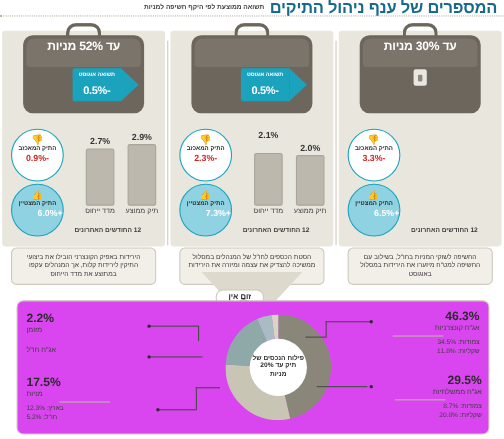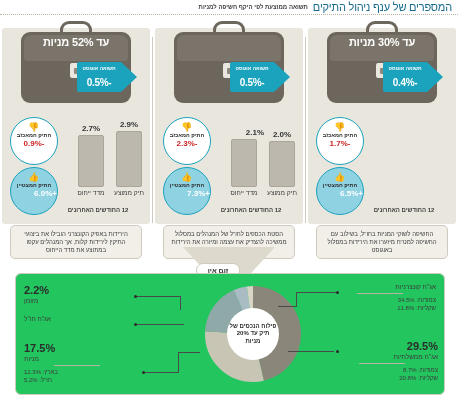--- a/index.html
+++ b/index.html
@@ -12,21 +12,21 @@
   }
   .sheet{position:absolute;inset:0;background:#ffffff;}
 
   
   .header{
     position:absolute;left:0;top:0;width:458px;height:14px;
     display:flex;align-items:center;justify-content:flex-start;
     padding:0 6px;box-sizing:border-box;
   }
   .hdr-title{
-    font-size:11px;font-weight:normal;color:#176a8c;letter-spacing:-0.2px;
+    font-size:15px;font-weight:bold;color:#176a8c;letter-spacing:-0.2px;
     white-space:nowrap;line-height:13px;
   }
   .hdr-sub{
     font-size:6px;font-weight:bold;color:#3d3d3d;margin-right:5px;
     white-space:nowrap;line-height:13px;
   }
   .hdr-rule{
     position:absolute;left:0;top:14px;width:458px;height:0;
     border-top:1px dotted #b9b3a6;
   }
@@ -71,21 +71,21 @@
     position:absolute;left:49px;top:42px;width:12px;height:15px;
     background:#e9e7e0;border-radius:2px;
   }
   .case-lock:after{
     content:"";position:absolute;left:4px;top:5px;width:4px;height:6px;
     background:#8e877c;border-radius:1px;
   }
 
   
   .callout{
-    position:absolute;left:75px;top:45px;width:60px;height:30px;
+    position:absolute;left:64px;top:45px;width:60px;height:30px;
   }
   .callout-box{
     position:absolute;left:0;top:0;width:44px;height:30px;
     background:#1ba3be;border-radius:2px 0 0 2px;
   }
   .callout-tip{
     position:absolute;left:44px;top:0;width:0;height:0;
     border-top:15px solid transparent;border-bottom:15px solid transparent;
     border-left:16px solid #1ba3be;
   }
@@ -162,21 +162,21 @@
     border:1.5px solid #6d665c;box-sizing:border-box;background:rgba(255,255,255,.6);
   }
   .magnifier .grip{
     position:absolute;left:2px;top:10px;width:7px;height:2.5px;background:#6d665c;
     transform:rotate(45deg);transform-origin:left center;border-radius:1px;
   }
 
   
   .chartcard{
     position:absolute;left:15px;top:273px;width:428px;height:120px;
-    background:#22c55e;border:1px solid #cfcabd;border-radius:6px;
+    background:#d946ef;border:1px solid #cfcabd;border-radius:6px;
   }
   .donut{position:absolute;left:189px;top:12px;width:96px;height:96px;}
   .donut svg{display:block;}
   .donut-center{
     position:absolute;left:22px;top:22px;width:52px;height:52px;
     border-radius:50%;background:#ffffff;
     display:flex;align-items:center;justify-content:center;text-align:center;
     font-size:6px;line-height:7.5px;font-weight:bold;color:#2b2b2b;
     padding:2px;box-sizing:border-box;
   }
@@ -208,34 +208,28 @@
 
     <div class="panel p1">
       <div class="panel-bg"></div>
       <div class="case">
         <div class="case-handle"></div>
         <div class="case-body"></div>
         <div class="case-flap"></div>
         <div class="case-lock"></div>
         <div class="case-title">עד 30% מניות</div>
       </div>
-      <div class="callout">
-        <div class="callout-box"></div>
-        <div class="callout-tip"></div>
-        <div class="callout-l1">תשואה אוגוסט</div>
-        <div class="callout-val">-0.4%</div>
-      </div>
       <div class="bars">
         <div class="bars-note">12 החודשים האחרונים</div>
       </div>
       <div class="badges">
         <div class="badge bad">
           <div class="badge-ico">👎</div>
           <div class="badge-l1">התיק המאכזב</div>
-          <div class="badge-val">-1.7%</div>
+          <div class="badge-val">-3.3%</div>
         </div>
         <div class="badge good">
           <div class="badge-ico">👍</div>
           <div class="badge-l1">התיק המצטיין</div>
           <div class="badge-val">+6.5%</div>
         </div>
       </div>
       <div class="note">החשיפה לשוקי המניות בחו"ל, בשילוב עם החשיפה למט"ח מיזערו את הירידות במסלול באוגוסט</div>
     </div>
 
@@ -254,21 +248,21 @@
         <div class="callout-l1">תשואה אוגוסט</div>
         <div class="callout-val">-0.5%</div>
       </div>
       <div class="bars">
         <div class="barwrap b1">
           <div class="bar-val" style="bottom:100%;margin-bottom:2px;">2.0%</div>
           <div class="bar" style="height:46px;"></div>
           <div class="bar-lbl">תיק ממוצע</div>
         </div>
         <div class="barwrap b2">
-          <div class="bar-val" style="bottom:100%;margin-bottom:2px;text-align:right;">2.1%</div>
+          <div class="bar-val" style="bottom:100%;margin-bottom:12px;">2.1%</div>
           <div class="bar" style="height:48px;"></div>
           <div class="bar-lbl">מדד ייחוס</div>
         </div>
         <div class="bars-note">12 החודשים האחרונים</div>
       </div>
       <div class="badges">
         <div class="badge bad">
           <div class="badge-ico">👎</div>
           <div class="badge-l1">התיק המאכזב</div>
           <div class="badge-val">-2.3%</div>
@@ -392,20 +386,21 @@
 
     <div class="lbl left" style="left:8px;top:68px;width:106px;">
       <div class="pct">17.5%</div>
       <div class="nm">מניות</div>
       <div class="rule"></div>
       <div class="sub">בארץ: 12.3%</div>
       <div class="sub">חו"ל: 5.2%</div>
     </div>
 
     <div class="lbl right" style="right:8px;top:8px;width:112px;">
+      <div class="pct">46.3%</div>
       <div class="nm">אג"ח קונצרניות</div>
       <div class="rule"></div>
       <div class="sub">צמודות: 34.5%</div>
       <div class="sub">שקליות: 11.8%</div>
     </div>
 
     <div class="lbl right" style="right:6px;top:66px;width:112px;">
       <div class="pct">29.5%</div>
       <div class="nm">אג"ח ממשלתיות</div>
       <div class="rule"></div>

